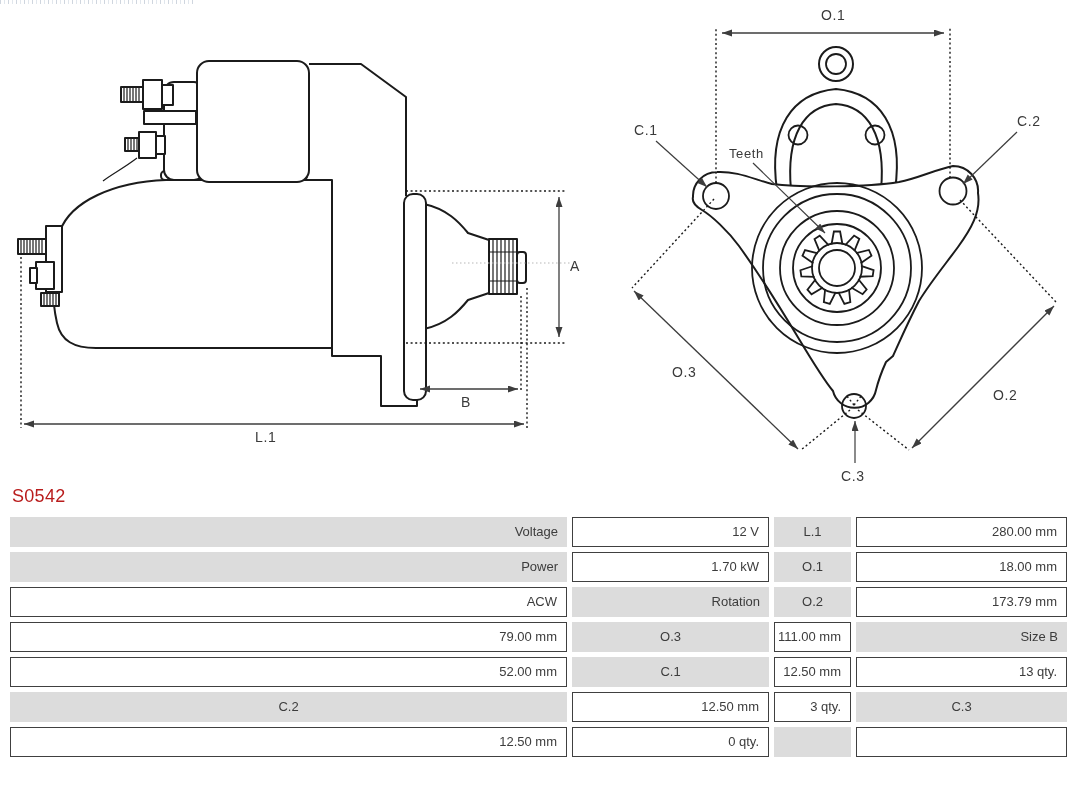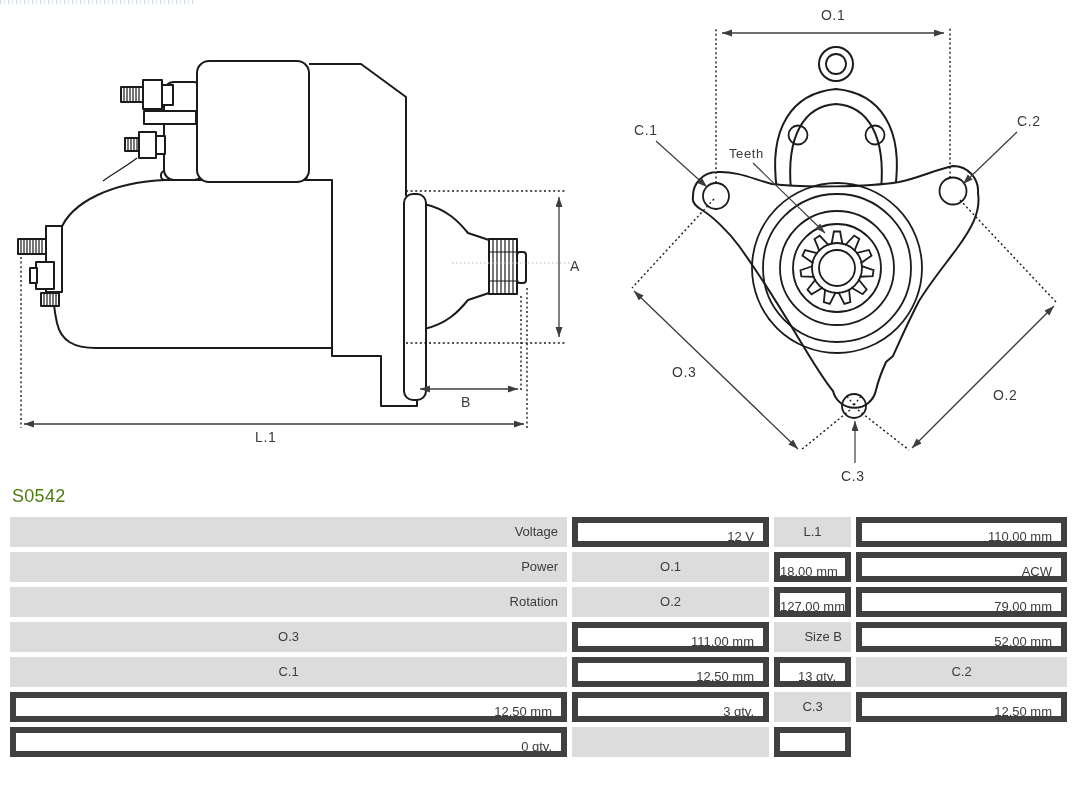--- a/index.html
+++ b/index.html
@@ -2,28 +2,28 @@
 <html><head>
 <meta charset="utf-8">
 <style>
   html,body{margin:0;padding:0;background:#fff;}
   .page{position:relative;width:1080px;height:786px;background:#fff;overflow:hidden;
         font-family:"Liberation Sans",sans-serif;}
   .watermark{position:absolute;left:0;top:0;width:193px;height:4px;opacity:.55;
         background:repeating-linear-gradient(90deg,#a9b5c5 0 1px,transparent 1px 4px,#c9d3de 4px 5px,transparent 5px 8px);}
   .drawing{position:absolute;left:0;top:0;}
   .part-number{position:absolute;left:12px;top:487px;font-size:18px;line-height:18px;
-        color:#4d7c0f;letter-spacing:.3px;}
+        color:#b91c1c;letter-spacing:.3px;}
   .spec-table{position:absolute;left:10px;top:517px;display:grid;
         grid-template-columns:557px 197px 77px 211px;grid-auto-rows:30px;gap:5px;
         font-size:13px;color:#3c3c3c;}
   .cell{box-sizing:border-box;overflow:hidden;white-space:nowrap;}
   .cell.lbl{background:#dcdcdc;text-align:right;padding-right:9px;line-height:30px;}
   .cell.dim{background:#dcdcdc;text-align:center;line-height:30px;}
-  .cell.val{background:#fff;border:6px solid #404040;text-align:right;padding-right:9px;line-height:28px;}
+  .cell.val{background:#fff;border:1px solid #404040;text-align:right;padding-right:9px;line-height:28px;}
   svg .out{fill:#fff;stroke:#1b1b1b;stroke-width:2;stroke-linejoin:round;}
   svg .outn{fill:none;stroke:#1b1b1b;stroke-width:2;stroke-linejoin:round;}
   svg .outt{fill:none;stroke:#1b1b1b;stroke-width:1.8;}
   svg .thin{fill:none;stroke:#1b1b1b;stroke-width:1.2;}
   svg .dot{fill:none;stroke:#1a1a1a;stroke-width:1.4;stroke-dasharray:2,2.6;}
   svg .dotg{fill:none;stroke:#b8b8b8;stroke-width:1.2;stroke-dasharray:1.5,2.5;}
   svg .dim{fill:none;stroke:#3d3d3d;stroke-width:1.3;}
   svg .lead{fill:none;stroke:#3d3d3d;stroke-width:1.2;}
   svg text.dlab{fill:#3a3a3a;font-family:"Liberation Sans",sans-serif;font-size:14px;letter-spacing:.6px;}
   svg text.dlab.sm{font-size:13px;}
@@ -183,30 +183,31 @@
       </g>
     </g>
   </svg>
 
   <div class="part-number">S0542</div>
 
   <div class="spec-table">
     <div class="cell lbl">Voltage</div>
     <div class="cell val">12 V</div>
     <div class="cell dim">L.1</div>
-    <div class="cell val">110.00 mm</div>
+    <div class="cell val">280.00 mm</div>
 
     <div class="cell lbl">Power</div>
+    <div class="cell val">1.70 kW</div>
     <div class="cell dim">O.1</div>
     <div class="cell val">18.00 mm</div>
 
     <div class="cell val">ACW</div>
     <div class="cell lbl">Rotation</div>
     <div class="cell dim">O.2</div>
-    <div class="cell val">127.00 mm</div>
+    <div class="cell val">173.79 mm</div>
 
     <div class="cell val">79.00 mm</div>
     <div class="cell dim">O.3</div>
     <div class="cell val">111.00 mm</div>
 
     <div class="cell lbl">Size B</div>
     <div class="cell val">52.00 mm</div>
     <div class="cell dim">C.1</div>
     <div class="cell val">12.50 mm</div>
 

